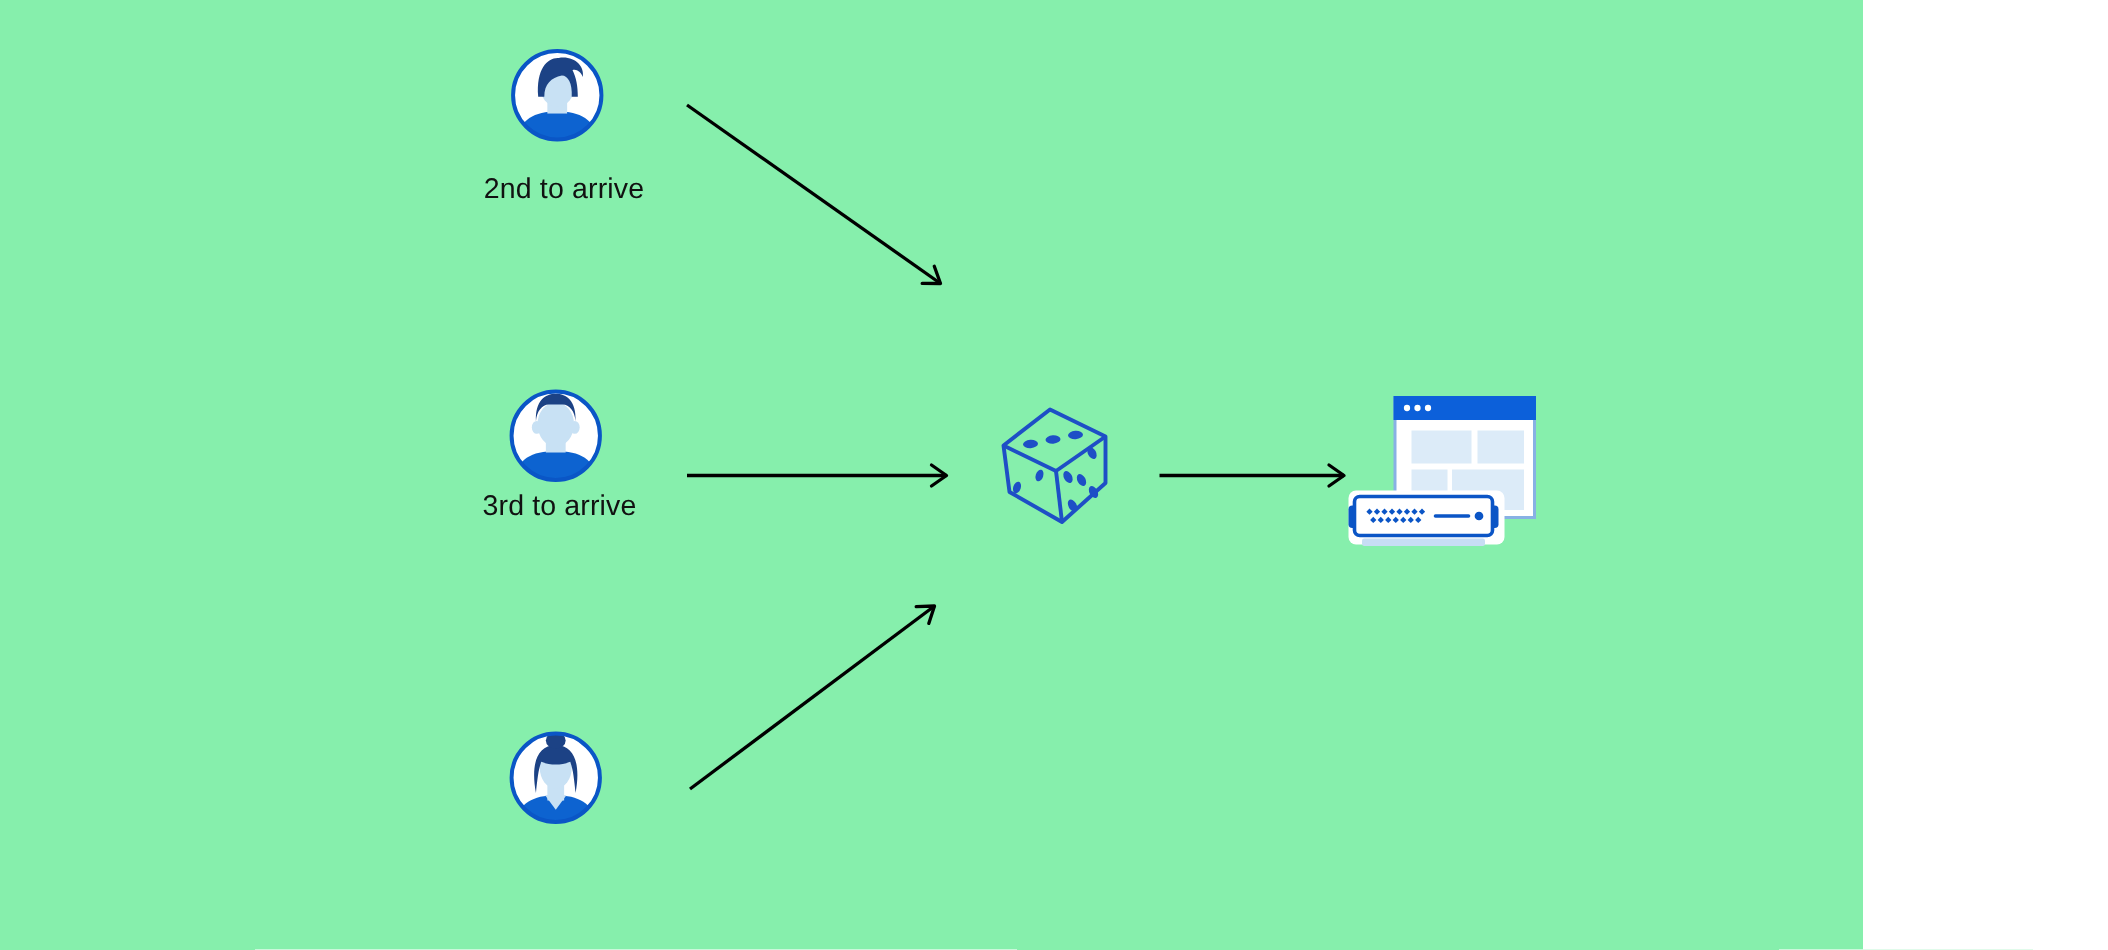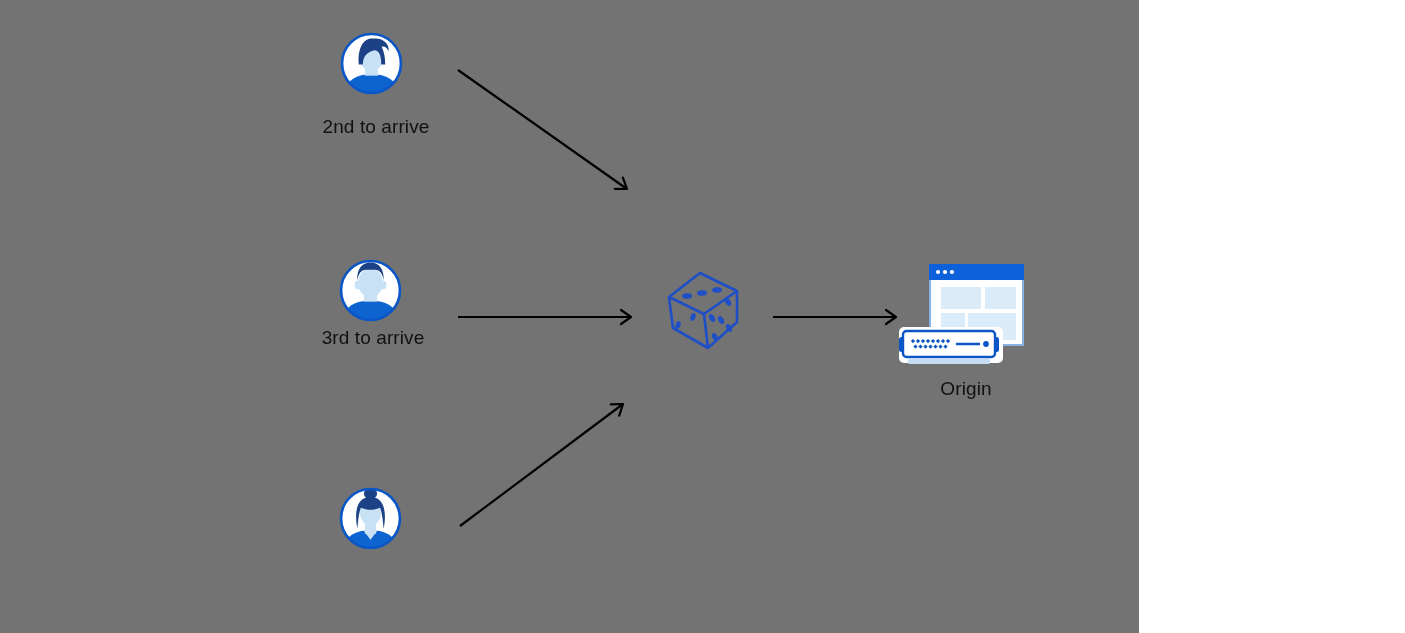--- a/index.html
+++ b/index.html
@@ -1,20 +1,20 @@
 <!DOCTYPE html>
 <html><head>
 <meta charset="utf-8">
 <style>
   html, body { margin: 0; padding: 0; background: #ffffff; }
   .canvas {
     position: relative;
-    width: 1139px;
+    width: 1242px;
     height: 633px;
-    background: #737373;
+    background: #86efac;
     overflow: hidden;
     font-family: "Liberation Sans", sans-serif;
   }
   .abs { position: absolute; }
   .node-label {
     position: absolute;
     width: 200px;
     text-align: center;
     font-size: 19px;
     line-height: 20px;
@@ -156,15 +156,14 @@
         <path d="M35.5,82.5 l2.1,2.1 l-2.1,2.1 l-2.1,-2.1 Z"></path>
         <path d="M40.5,82.5 l2.1,2.1 l-2.1,2.1 l-2.1,-2.1 Z"></path>
         <path d="M45.5,82.5 l2.1,2.1 l-2.1,2.1 l-2.1,-2.1 Z"></path>
         <path d="M50.5,82.5 l2.1,2.1 l-2.1,2.1 l-2.1,-2.1 Z"></path>
       </g>
       <line x1="62" y1="82" x2="84" y2="82" stroke="#0b55c6" stroke-width="2.4" stroke-linecap="round"></line>
       <circle cx="91" cy="82" r="2.9" fill="#0b55c6"></circle>
       <rect x="13" y="97" width="82" height="5" rx="1.5" fill="#c7ddf4"></rect>
     </g>
   </svg>
-  <div class="node-label" style="left:866px;top:379px;">Origin</div>
 
 </div>
 
 </body></html>

